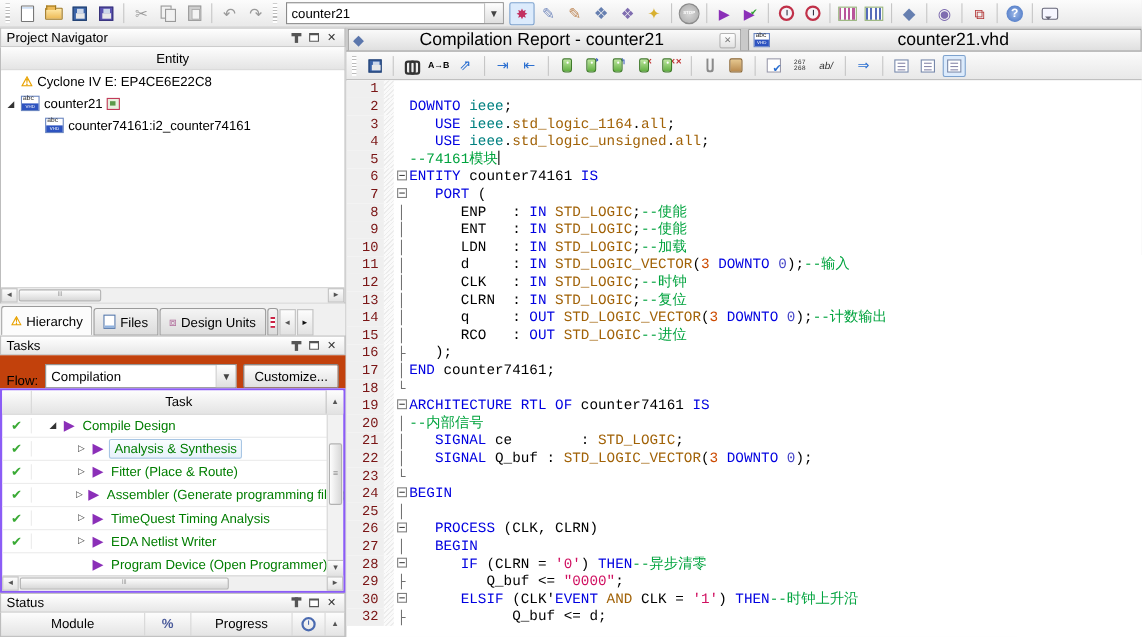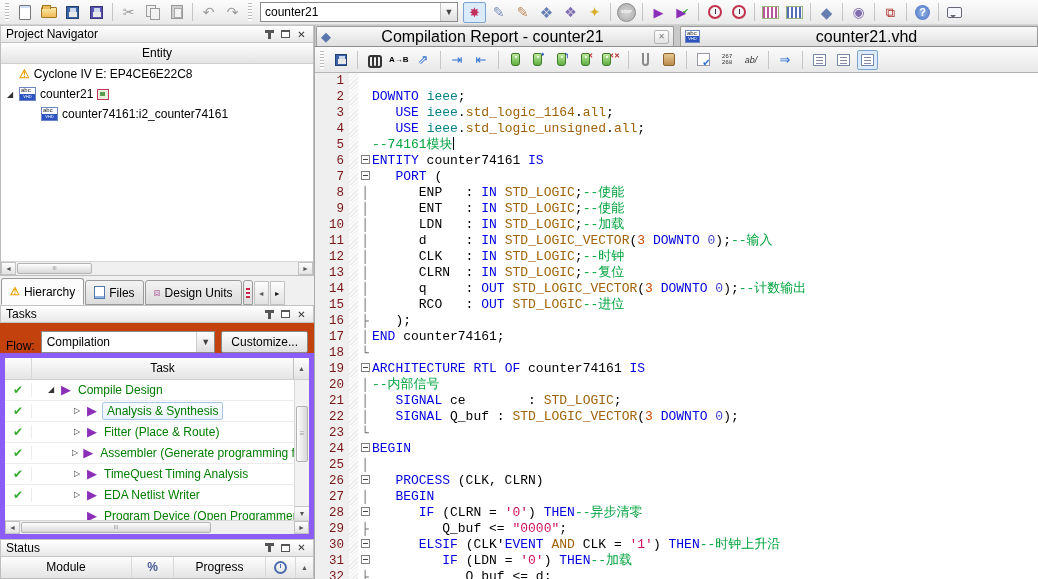--- a/index.html
+++ b/index.html
@@ -73,21 +73,21 @@
   .ptab .fico{width:11px;height:13px;background:#fff;border:1px solid #5577aa;box-shadow:inset 0 -2px 0 #8fb2e0}
   .ptab .dico{color:#b06a9a;font-size:11px}
   .ptab.sliver{width:10px;padding:0 2px;overflow:hidden}
   .ptab.sliver i{width:6px;height:10px;background:repeating-linear-gradient(#c24 0 2px,#fff 2px 4px)}
   
   #tasks-flow{height:32px;display:flex;align-items:flex-end;gap:6px;padding:0 6px;background:#c2410c}
   #flow-combo{flex:1;height:22px;background:#fff;border:1px solid #8a8a8a;display:flex;align-items:center}
   #flow-combo .val{flex:1;padding:0 5px}
   #flow-combo .dd{width:18px;height:20px;display:flex;align-items:center;justify-content:center;font-size:9px;color:#444;background:linear-gradient(#fefefe,#dfdfdf);border-left:1px solid #ccc}
   #customize-btn{height:22px;padding:0 9px;border:1px solid #8a8a8a;border-radius:2px;background:linear-gradient(#fdfdfd,#e0e0e0);font-size:12px}
-  #task-table{border:5px solid #8b5cf6;background:#fff;display:flex;flex-direction:column;height:186px}
+  #task-table{border:2px solid #8b5cf6;background:#fff;display:flex;flex-direction:column;height:186px}
   #task-head{height:22px;display:flex;border-bottom:1px solid #cfcfcf;background:linear-gradient(#fdfdfd,#e4e4e4)}
   #task-head .c1{width:27px;border-right:1px solid #d8d8d8}
   #task-head .c2{flex:1;display:flex;align-items:center;justify-content:center}
   #task-head .up{width:16px;display:flex;align-items:center;justify-content:center;font-size:7px;color:#555;background:linear-gradient(#fdfdfd,#e2e2e2);border-left:1px solid #c2c2c2}
   #task-rows{flex:1;overflow:hidden;position:relative}
   .task-row{height:21px;display:flex;align-items:center;border-bottom:1px solid #ececec}
   .task-row .ck{width:27px;text-align:center;color:#3aaa35;font-size:12px;border-right:1px solid #ececec;flex:none}
   .task-row .lbl{color:#007d00;white-space:nowrap;padding:0 2px}
   .task-row .sel{background:linear-gradient(#fafdff,#e8f1fb);border:1px solid #a8c6e4;border-radius:2px;padding:1px 4px}
   .task-row .exp{margin-left:14px}
@@ -524,17 +524,16 @@
         <div class="cl"><span class="ln">21</span><span class="hatchc"></span><span class="fold">│</span><span class="ct"><span class="tk-n">   </span><span class="tk-k">SIGNAL</span><span class="tk-n"> ce        : </span><span class="tk-t">STD_LOGIC</span><span class="tk-n">;</span></span></div>
         <div class="cl"><span class="ln">22</span><span class="hatchc"></span><span class="fold">│</span><span class="ct"><span class="tk-n">   </span><span class="tk-k">SIGNAL</span><span class="tk-n"> Q_buf : </span><span class="tk-t">STD_LOGIC_VECTOR</span><span class="tk-n">(</span><span class="tk-o">3</span><span class="tk-n"> </span><span class="tk-k">DOWNTO</span><span class="tk-n"> </span><span class="tk-b">0</span><span class="tk-n">);</span></span></div>
         <div class="cl"><span class="ln">23</span><span class="hatchc"></span><span class="fold">└</span><span class="ct"></span></div>
         <div class="cl"><span class="ln">24</span><span class="hatchc"></span><span class="fold"><span class="foldbox"></span></span><span class="ct"><span class="tk-k">BEGIN</span></span></div>
         <div class="cl"><span class="ln">25</span><span class="hatchc"></span><span class="fold">│</span><span class="ct"></span></div>
         <div class="cl"><span class="ln">26</span><span class="hatchc"></span><span class="fold"><span class="foldbox"></span></span><span class="ct"><span class="tk-n">   </span><span class="tk-k">PROCESS</span><span class="tk-n"> (CLK, CLRN)</span></span></div>
         <div class="cl"><span class="ln">27</span><span class="hatchc"></span><span class="fold">│</span><span class="ct"><span class="tk-n">   </span><span class="tk-k">BEGIN</span></span></div>
         <div class="cl"><span class="ln">28</span><span class="hatchc"></span><span class="fold"><span class="foldbox"></span></span><span class="ct"><span class="tk-n">      </span><span class="tk-k">IF</span><span class="tk-n"> (CLRN = </span><span class="tk-s">'0'</span><span class="tk-n">) </span><span class="tk-k">THEN</span><span class="tk-c">--异步清零</span></span></div>
         <div class="cl"><span class="ln">29</span><span class="hatchc"></span><span class="fold">├</span><span class="ct"><span class="tk-n">         Q_buf &lt;= </span><span class="tk-s">"0000"</span><span class="tk-n">;</span></span></div>
         <div class="cl"><span class="ln">30</span><span class="hatchc"></span><span class="fold"><span class="foldbox"></span></span><span class="ct"><span class="tk-n">      </span><span class="tk-k">ELSIF</span><span class="tk-n"> (CLK'</span><span class="tk-k">EVENT</span><span class="tk-n"> </span><span class="tk-t">AND</span><span class="tk-n"> CLK = </span><span class="tk-s">'1'</span><span class="tk-n">) </span><span class="tk-k">THEN</span><span class="tk-c">--时钟上升沿</span></span></div>
-        <div class="cl"><span class="ln">31</span><span class="hatchc"></span><span class="fold"><span class="foldbox"></span></span><span class="ct"><span class="tk-n">         </span><span class="tk-k">IF</span><span class="tk-n"> (LDN = </span><span class="tk-s">'0'</span><span class="tk-n">) </span><span class="tk-k">THEN</span><span class="tk-c">--加载</span></span></div>
         <div class="cl"><span class="ln">32</span><span class="hatchc"></span><span class="fold">├</span><span class="ct"><span class="tk-n">            Q_buf &lt;= d;</span></span></div>
       </div>
   </div>
 </div>
 
 </body></html>

